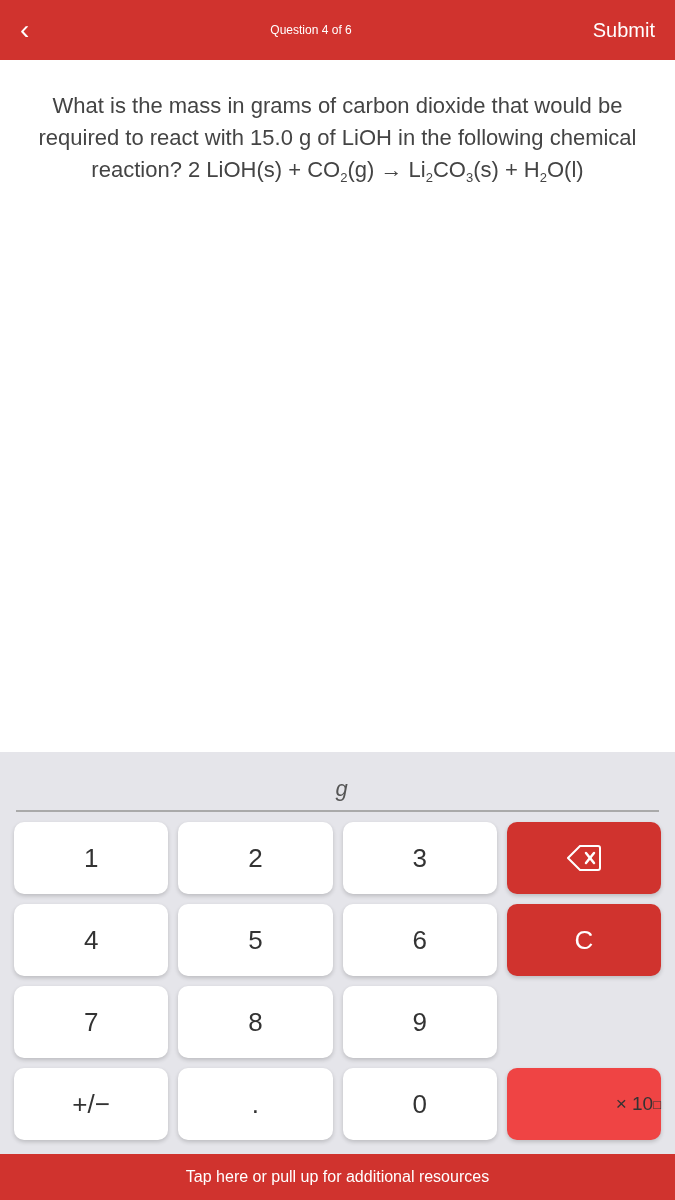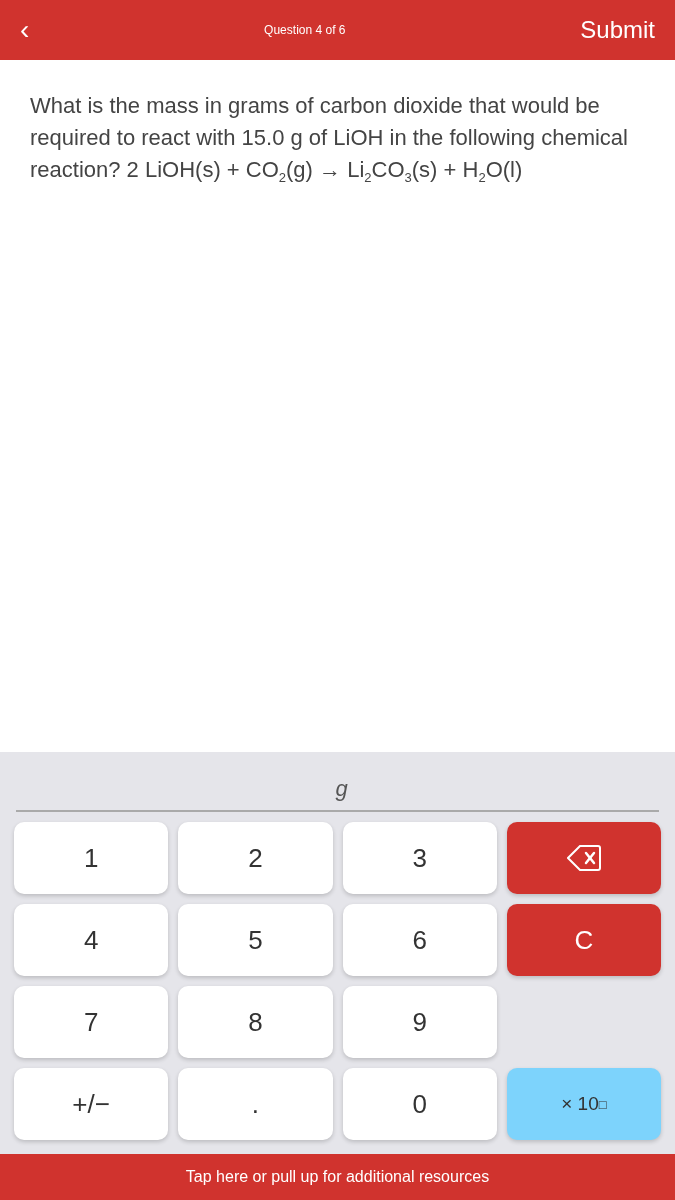--- a/index.html
+++ b/index.html
@@ -29,31 +29,32 @@
       cursor: pointer;
       line-height: 1;
     }
     .header-title {
       color: #fff;
       font-size: 12px;
       font-weight: 400;
     }
     .header-submit {
       color: #fff;
-      font-size: 24px;
+      font-size: 20px;
       font-weight: 400;
       cursor: pointer;
       text-align: center;
     }
 
     
     .question-area {
       flex: 1;
       padding: 30px 30px 20px 30px;
       background: #fff;
+      text-align: center;
     }
     .question-text {
       font-size: 22px;
       color: #444;
       line-height: 1.45;
       font-weight: 400;
     }
     .question-text sub {
       font-size: 13px;
     }
@@ -106,23 +107,24 @@
       justify-content: center;
       cursor: pointer;
       box-shadow: 0 2px 4px rgba(0,0,0,0.18);
       font-weight: 400;
     }
     .key.red {
       background: #d0332e;
       color: #fff;
     }
     .key.x10 {
-      background: #7dd3fc;
+      background: #ef4444;
       font-size: 19px;
       color: #333;
+      justify-content: flex-end;
     }
     .key.empty {
       background: transparent;
       box-shadow: none;
       cursor: default;
     }
 
     
     .tap-bar {
       background: #d0332e;

